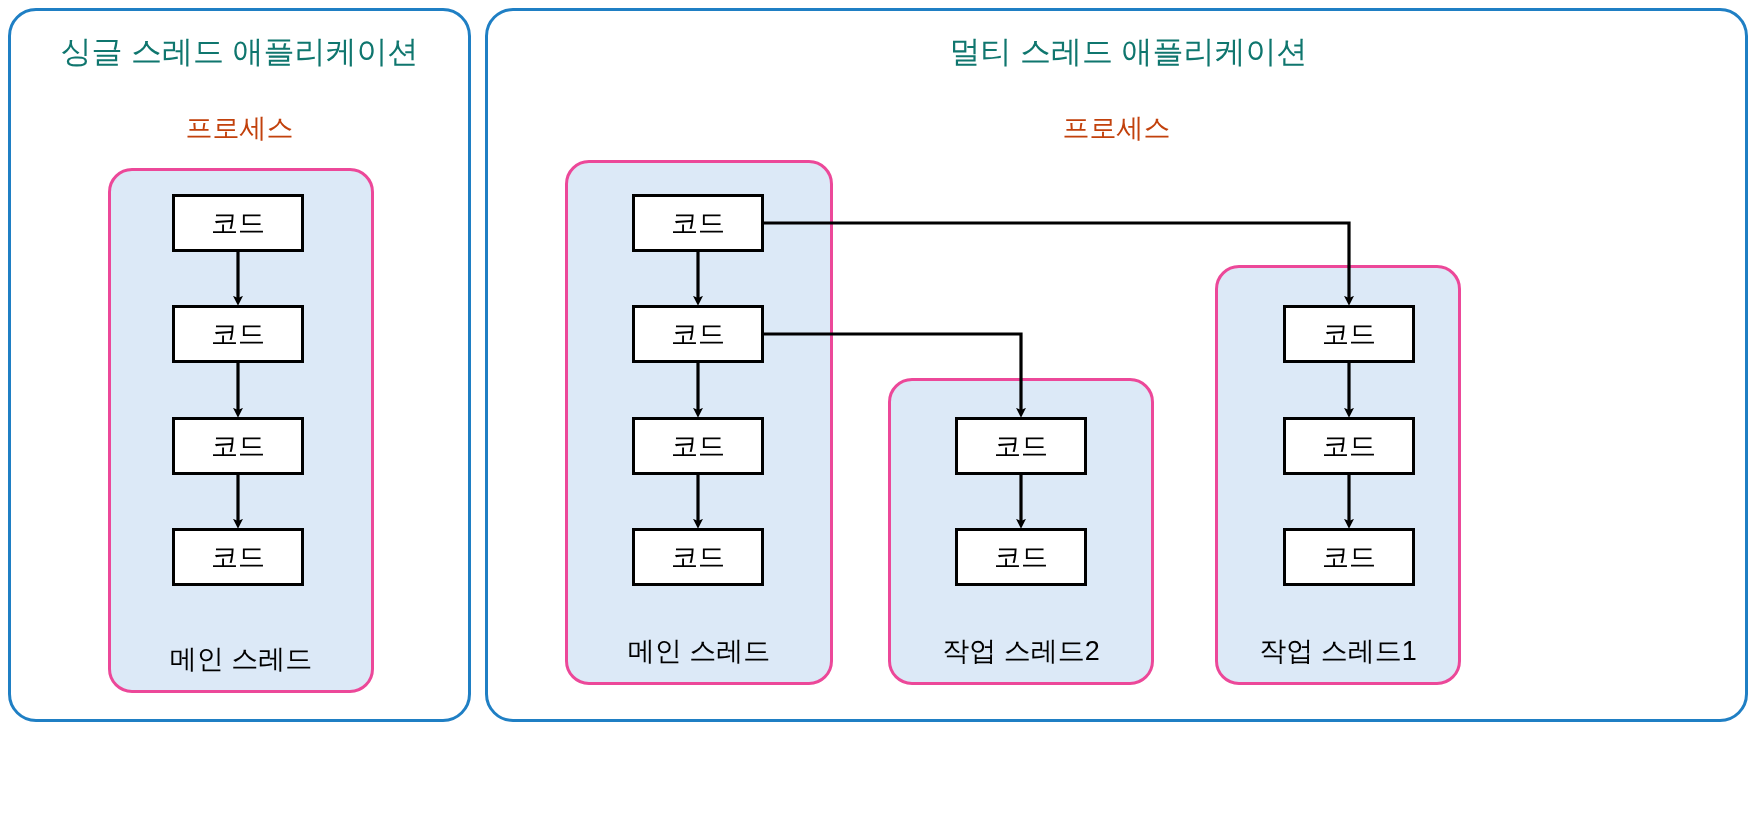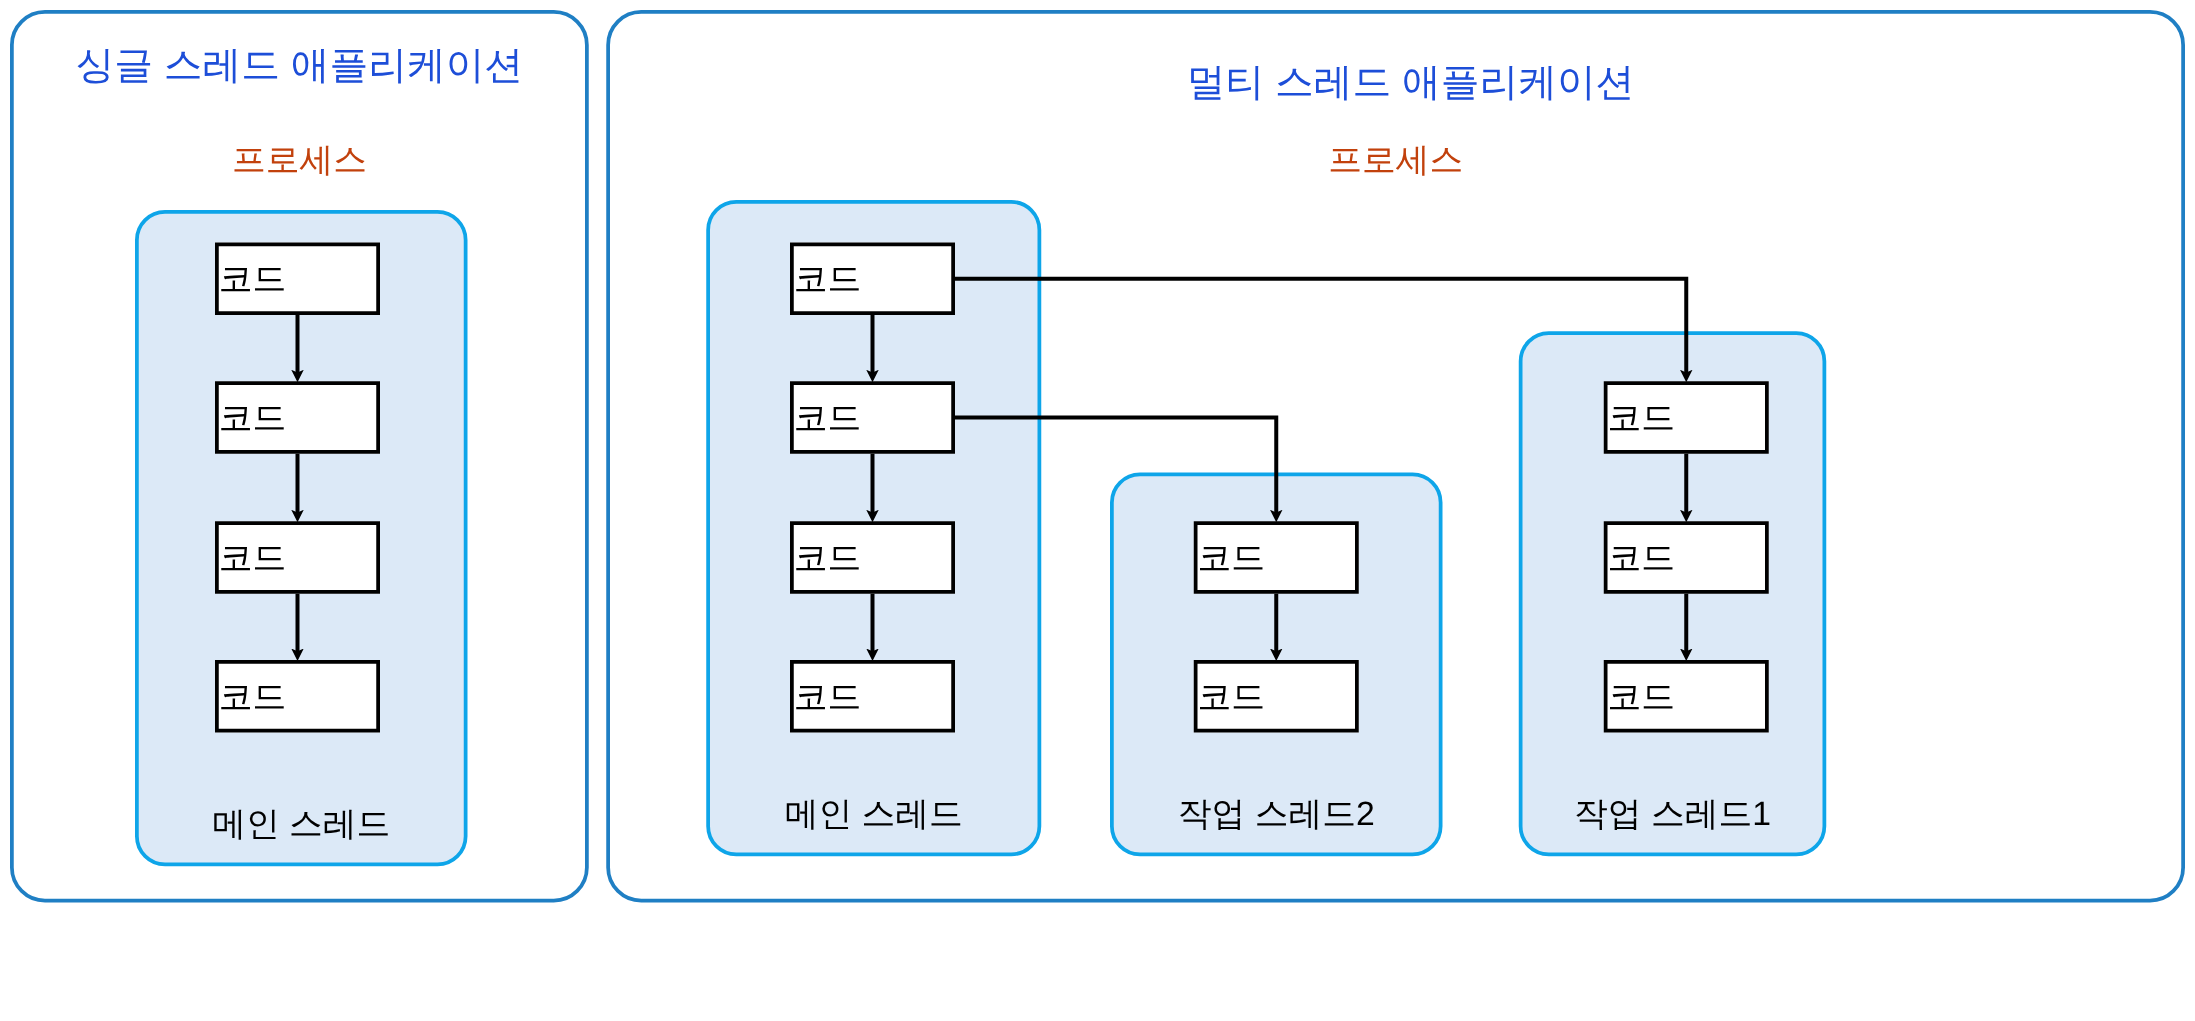--- a/index.html
+++ b/index.html
@@ -3,32 +3,32 @@
 <meta charset="utf-8">
 <style>
   html,body{margin:0;padding:0;background:#ffffff;}
   body{width:1756px;height:817px;position:relative;overflow:hidden;
        font-family:"Liberation Sans","DejaVu Sans",sans-serif;color:#000;}
   #stage{position:absolute;left:0;top:0;width:1756px;height:817px;}
 
   .panel{position:absolute;border:3px solid #1f7fc4;border-radius:28px;
          background:#ffffff;box-sizing:border-box;}
   .panel-title{position:absolute;left:0;right:0;text-align:center;
-               font-size:31px;line-height:38px;color:#1d4ed8;white-space:nowrap;}
+               font-size:31px;line-height:38px;color:#0f766e;white-space:nowrap;}
   .panel-sub{position:absolute;left:0;right:0;text-align:center;
              font-size:27px;line-height:34px;color:#c2410c;white-space:nowrap;}
 
-  .thread{position:absolute;border:3px solid #0ea5e9;border-radius:24px;
+  .thread{position:absolute;border:3px solid #ec4899;border-radius:24px;
           background:#dce9f7;box-sizing:border-box;}
   .thread-label{position:absolute;left:0;right:0;bottom:14px;text-align:center;
                 font-size:27px;line-height:34px;color:#000;white-space:nowrap;}
 
   .codebox{position:absolute;border:3px solid #000000;background:#ffffff;
            box-sizing:border-box;display:flex;align-items:center;
-           font-size:27px;line-height:1;color:#000;}
+           justify-content:center;font-size:27px;line-height:1;color:#000;}
 
   svg.links{position:absolute;left:0;top:0;width:1756px;height:817px;
             pointer-events:none;overflow:visible;}
 </style>
 </head>
 <body>
 
 <div id="stage">
 
   <div class="panel" style="left:8px;top:8px;width:463px;height:714px;">
@@ -47,21 +47,21 @@
     <span>코드</span>
   </div>
   <div class="codebox" style="left:172px;top:417px;width:132px;height:58px;">
     <span>코드</span>
   </div>
   <div class="codebox" style="left:172px;top:528px;width:132px;height:58px;">
     <span>코드</span>
   </div>
 
   <div class="panel" style="left:485px;top:8px;width:1263px;height:714px;">
-    <div class="panel-title" style="top:36px;padding-left:24px;">멀티 스레드 애플리케이션</div>
+    <div class="panel-title" style="top:22px;padding-left:24px;">멀티 스레드 애플리케이션</div>
     <div class="panel-sub" style="top:100px;">프로세스</div>
   </div>
 
   <div class="thread" style="left:565px;top:160px;width:268px;height:525px;">
     <div class="thread-label">메인 스레드</div>
   </div>
   <div class="thread" style="left:888px;top:378px;width:266px;height:307px;padding-left:40px;">
     <div class="thread-label">작업 스레드2</div>
   </div>
   <div class="thread" style="left:1215px;top:265px;width:246px;height:420px;">

